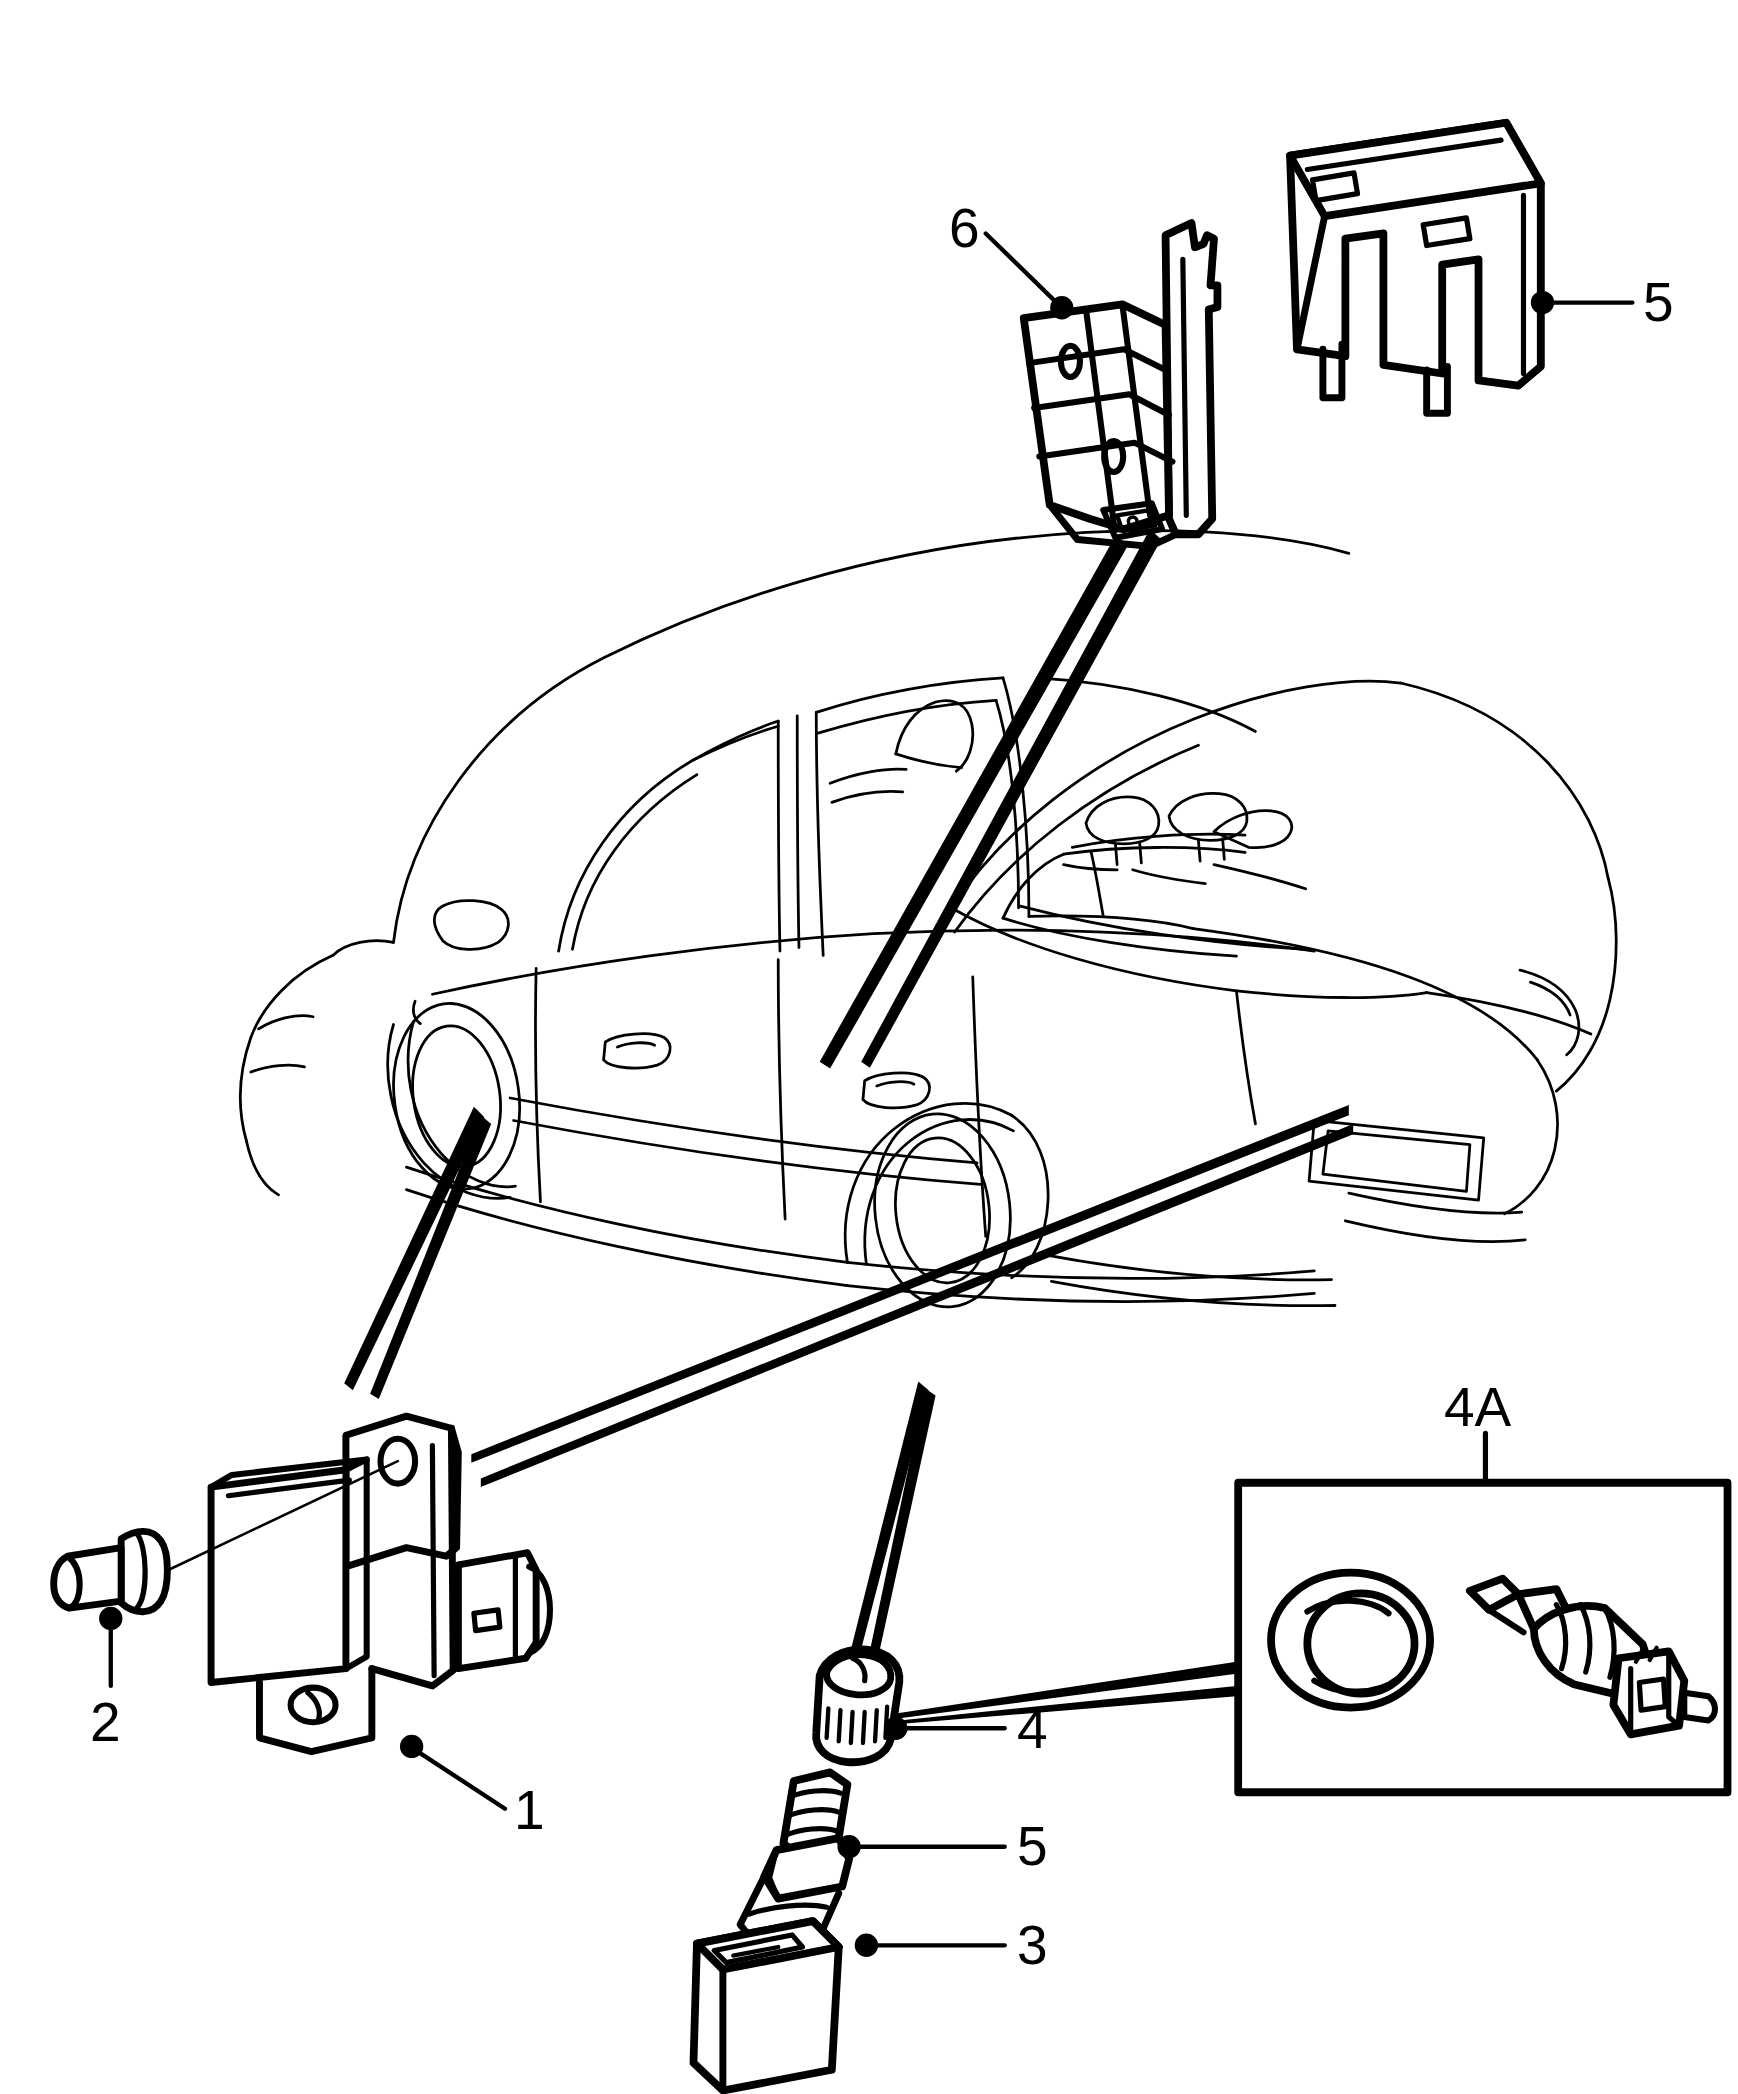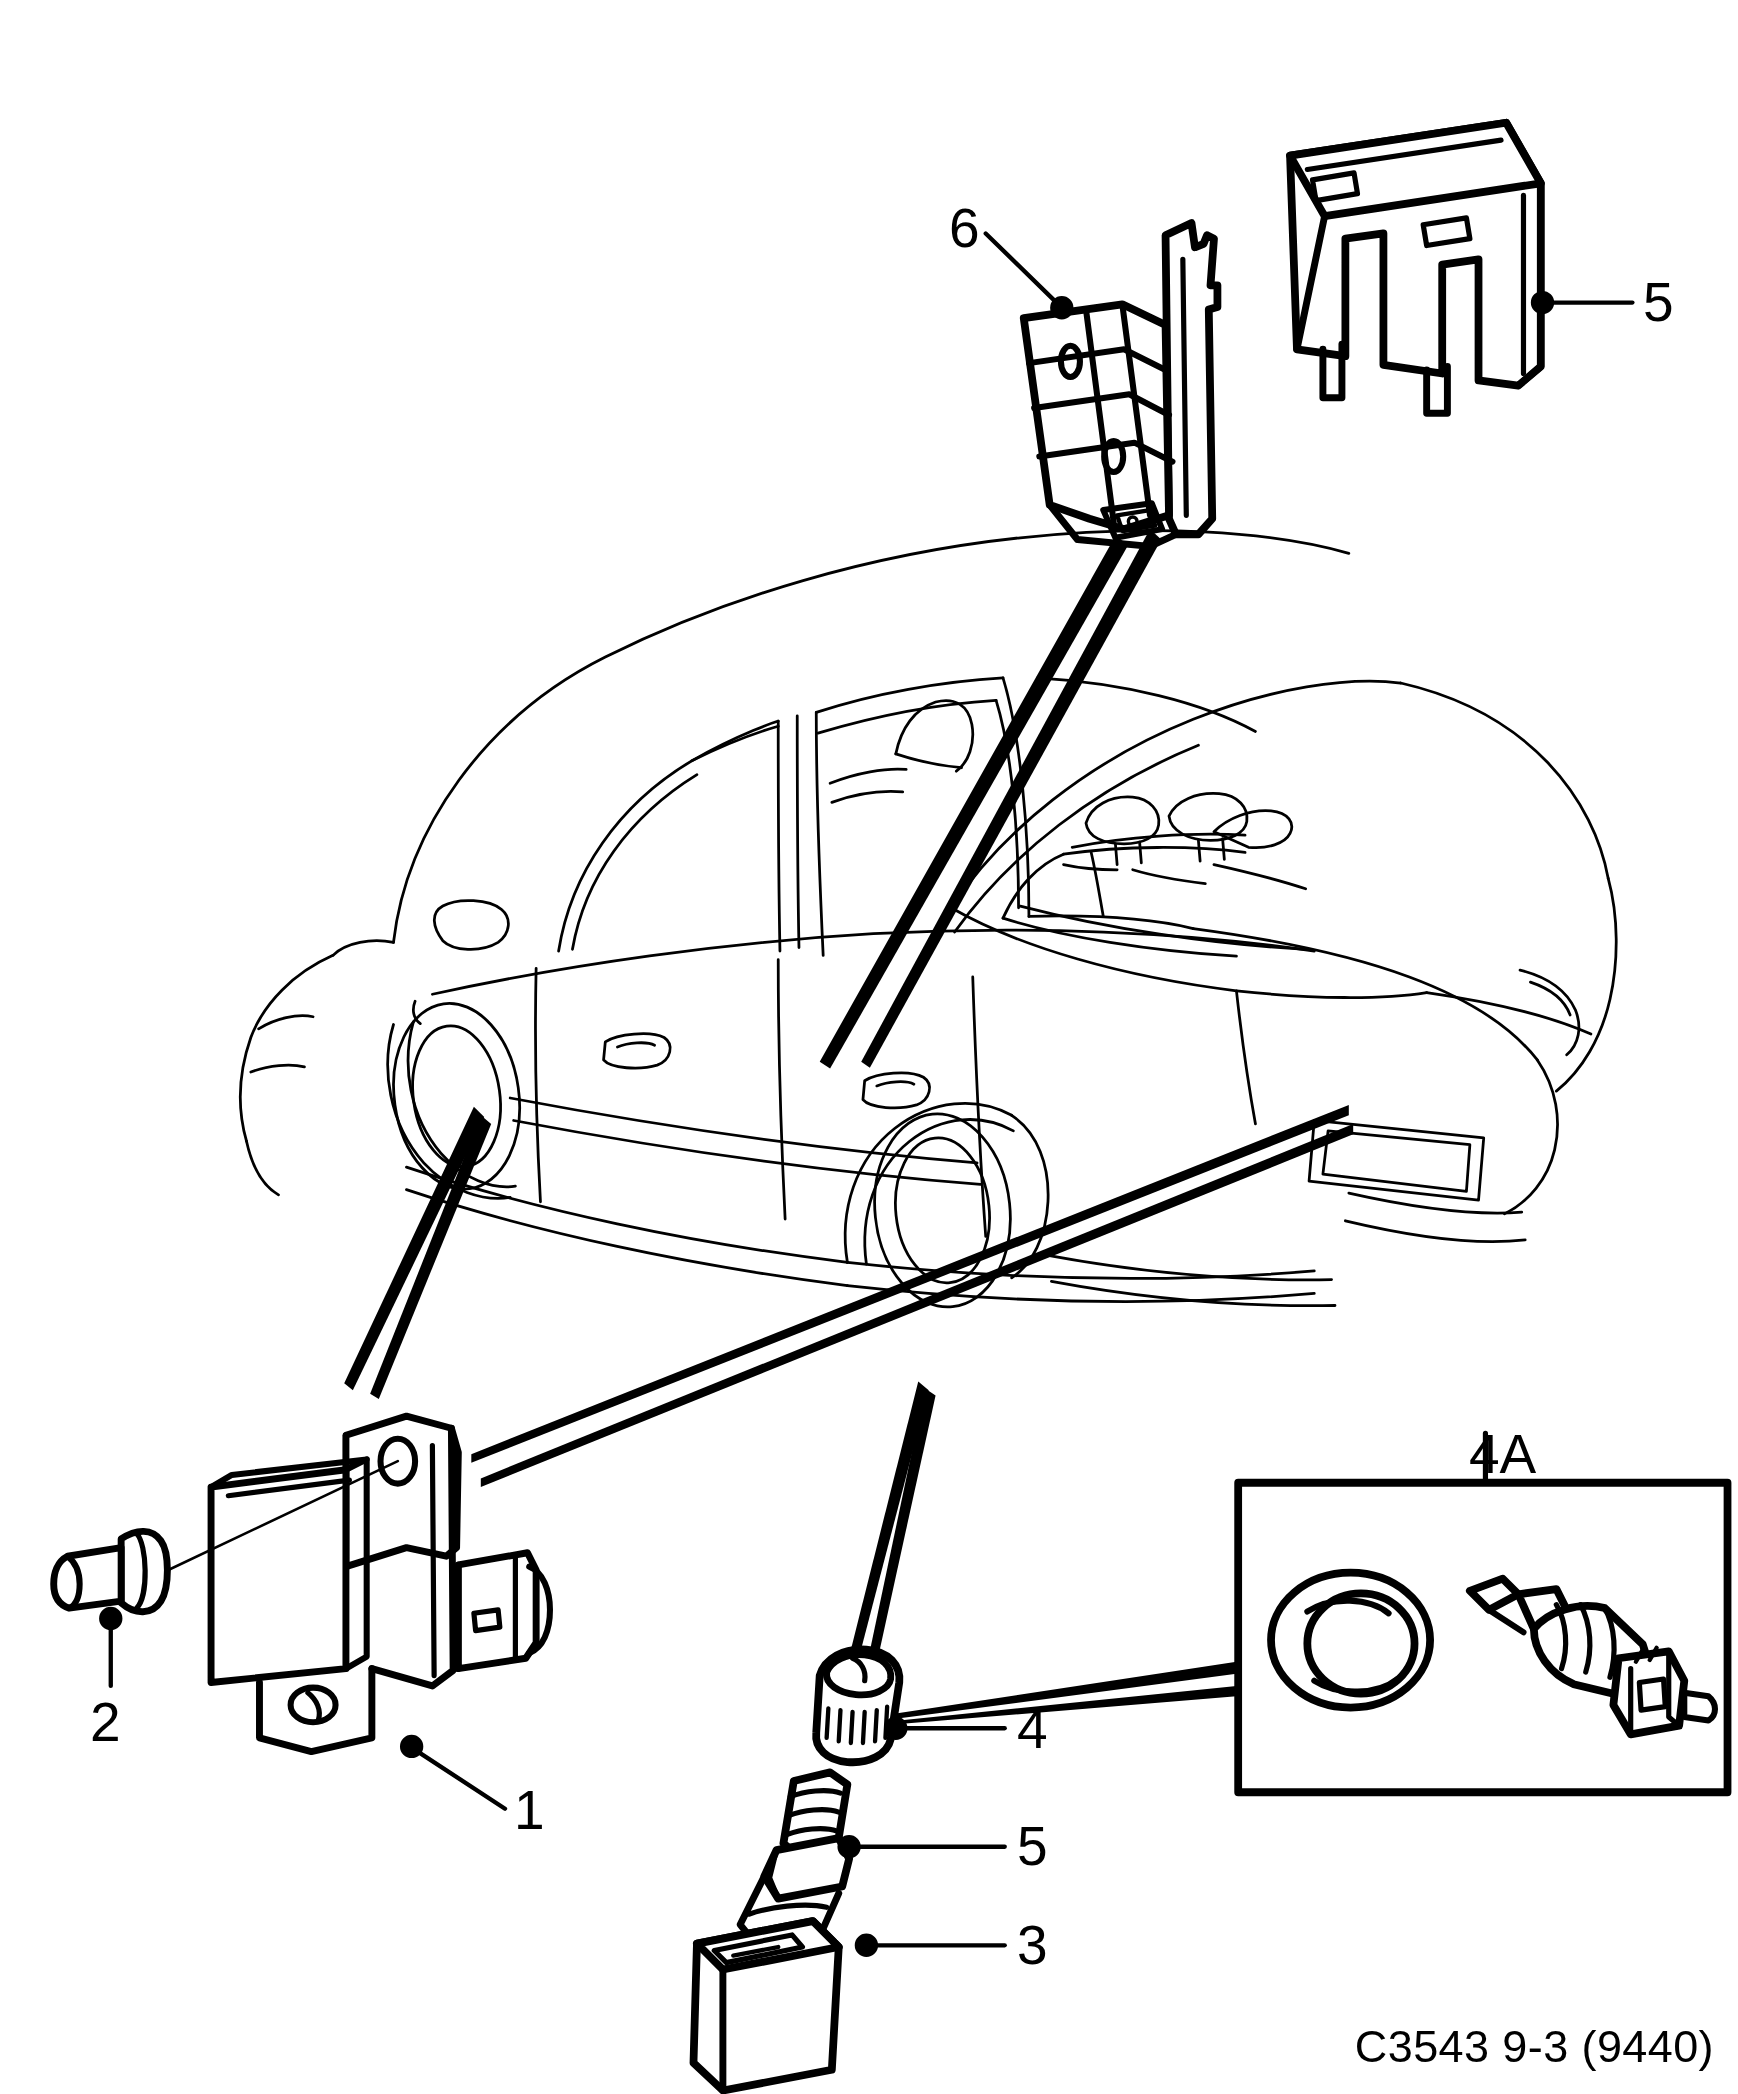--- a/index.html
+++ b/index.html
@@ -445,28 +445,27 @@
         <circle cx="1002" cy="2250" r="11"></circle>
       </g>
 
     </g>
   </svg>
 
   <div class="callout big" style="left:949px; top:201px;">6</div>
 
   <div class="callout big" style="left:1643px; top:275px;">5</div>
 
-  <div class="callout big" style="left:1444px; top:1427px;margin-left:25px;">4A</div>
+  <div class="callout big" style="left:1444px; top:1380px;">4A</div>
 
   <div class="callout big" style="left:514px; top:1783px;">1</div>
 
   <div class="callout big" style="left:90px; top:1695px;">2</div>
 
   <div class="callout big" style="left:1017px; top:1702px;">4</div>
 
   <div class="callout big" style="left:1017px; top:1819px;">5</div>
 
   <div class="callout big" style="left:1017px; top:1918px;">3</div>
 
-  <div id="caption">C3543 9-3 (9440)</div>
 
 </div>
 
 
 </body></html>

